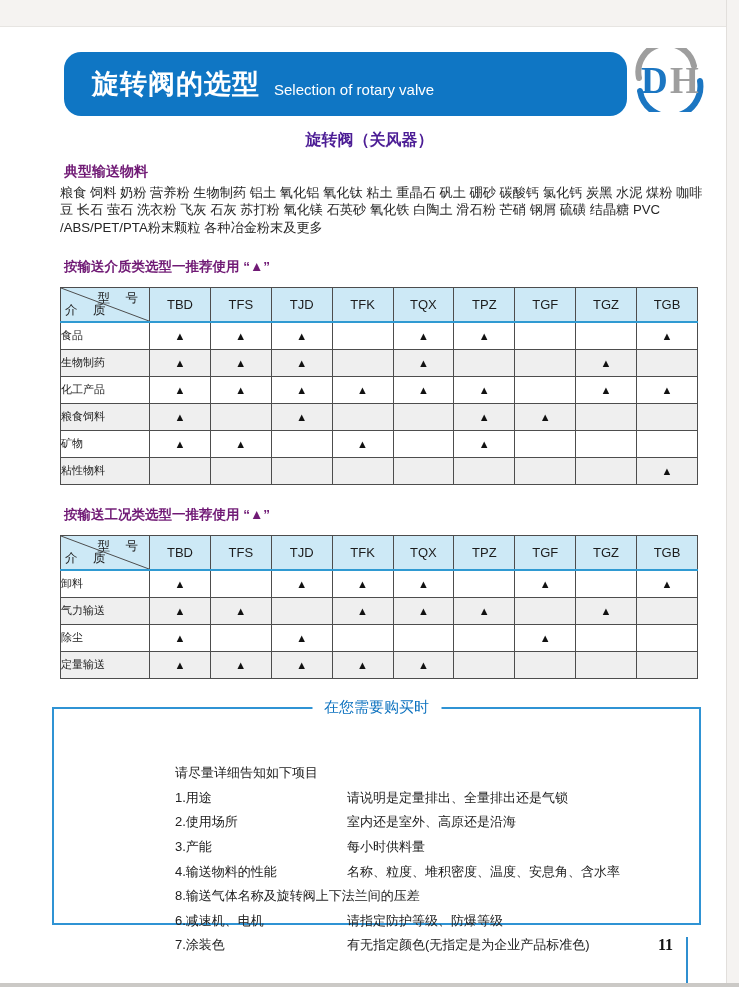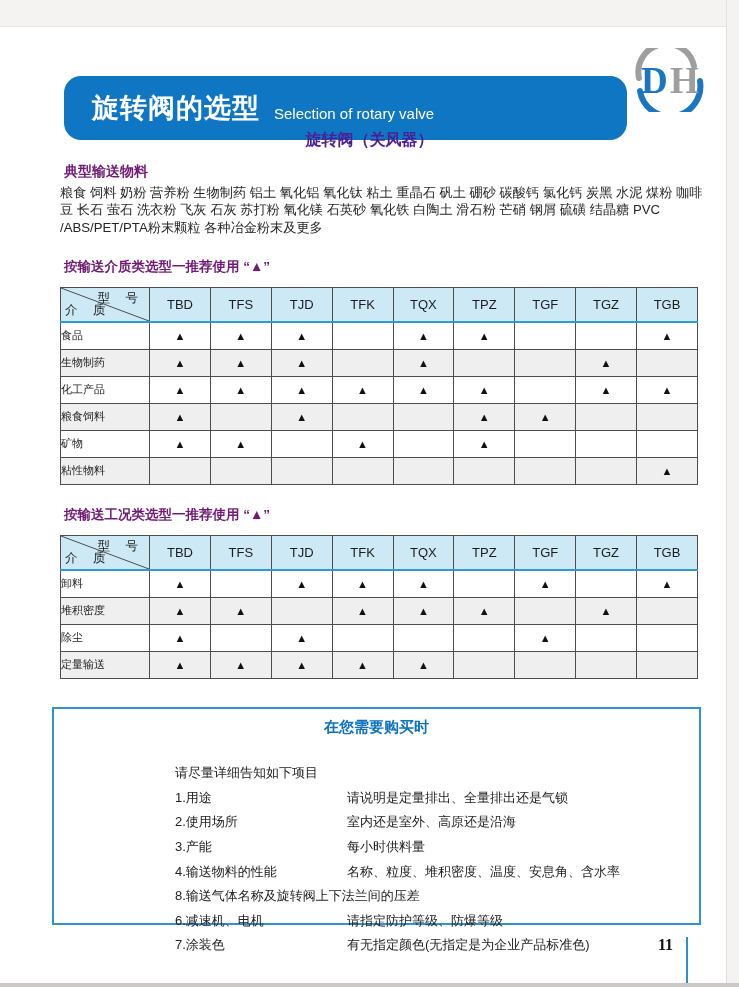--- a/index.html
+++ b/index.html
@@ -6,21 +6,21 @@
   body{background:#ffffff;font-family:"Liberation Sans","DejaVu Sans",sans-serif;}
   #page{position:relative;width:739px;height:987px;background:#ffffff;overflow:hidden;}
 
   
   .edge-top{position:absolute;left:0;top:0;width:739px;height:26px;background:#f5f3f1;border-bottom:1px solid #e7e5e2;}
   .edge-right{position:absolute;right:0;top:0;width:12px;height:987px;background:#f5f3f1;border-left:1px solid #e2dfdc;}
   .edge-bottom{position:absolute;left:0;bottom:0;width:739px;height:4px;background:#cbc9c6;}
 
   
   .banner{position:absolute;left:64px;top:52px;width:563px;height:64px;background:#0f76c4;border-radius:17px;
-          display:flex;align-items:center;padding:0 10px 0 28px;box-sizing:border-box;margin-top:24px;}
+          display:flex;align-items:center;padding:0 10px 0 28px;box-sizing:border-box;}
   .banner-zh{color:#ffffff;font-weight:bold;font-size:27px;letter-spacing:1px;}
   .banner-en{color:#ffffff;font-size:15px;margin-left:14px;margin-top:10px;}
 
   .logo{position:absolute;left:628px;top:48px;width:88px;height:64px;}
 
   .subtitle{position:absolute;left:0;top:130px;width:739px;text-align:center;color:#4c1d95;font-weight:bold;font-size:16px;}
 
   .sec-heading{position:absolute;color:#701a75;font-weight:bold;font-size:14px;}
   .mat-text{position:absolute;left:60px;top:184px;width:645px;font-size:13.2px;line-height:17.4px;color:#262626;}
 
@@ -35,21 +35,21 @@
   td.rowlabel{font-size:11px;color:#1c1c1c;padding-left:13px;text-align:left;}
   td.mark{text-align:center;font-size:11px;color:#111;}
   .corner{position:relative;background:#cde9f6;}
   .corner svg{position:absolute;left:0;top:0;}
   .corner .c-top{position:absolute;right:5px;top:2px;font-size:12.5px;letter-spacing:6px;color:#1c1c1c;}
   .corner .c-bot{position:absolute;left:4px;bottom:2px;font-size:12.5px;letter-spacing:6px;color:#1c1c1c;}
 
   
   .buy-box{position:absolute;left:52px;top:707px;width:649px;height:218px;border:2px solid #2f93d4;box-sizing:border-box;background:#fff;}
   .buy-title{position:absolute;top:-11px;left:50%;transform:translateX(-50%);background:#ffffff;padding:0 12px;
-             color:#0d72bf;font-weight:bold;font-size:15px;white-space:nowrap;margin-top:20px;}
+             color:#0d72bf;font-weight:normal;font-size:15px;white-space:nowrap;}
   .buy-content{position:absolute;left:0;top:20px;width:100%;margin-top:32px;}
   .buy-row{display:flex;align-items:center;height:24.6px;margin-left:121px;font-size:13px;color:#222;}
   .buy-label{width:172px;flex:0 0 172px;white-space:nowrap;}
   .buy-desc{white-space:nowrap;}
 
   
   .page-num{position:absolute;left:658px;top:936px;font-family:"Liberation Serif","DejaVu Serif",serif;font-weight:bold;font-size:16px;color:#161616;}
   .page-line{position:absolute;left:686px;top:937px;width:2px;height:46px;background:#2f8fd0;}
 </style>
 </head>
@@ -207,21 +207,21 @@
           <td class="mark"></td>
           <td class="mark">▲</td>
           <td class="mark">▲</td>
           <td class="mark">▲</td>
           <td class="mark"></td>
           <td class="mark">▲</td>
           <td class="mark"></td>
           <td class="mark">▲</td>
         </tr>
         <tr>
-          <td class="rowlabel">堆积密度</td>
+          <td class="rowlabel">气力输送</td>
           <td class="mark">▲</td>
           <td class="mark">▲</td>
           <td class="mark"></td>
           <td class="mark">▲</td>
           <td class="mark">▲</td>
           <td class="mark">▲</td>
           <td class="mark"></td>
           <td class="mark">▲</td>
           <td class="mark"></td>
         </tr>

